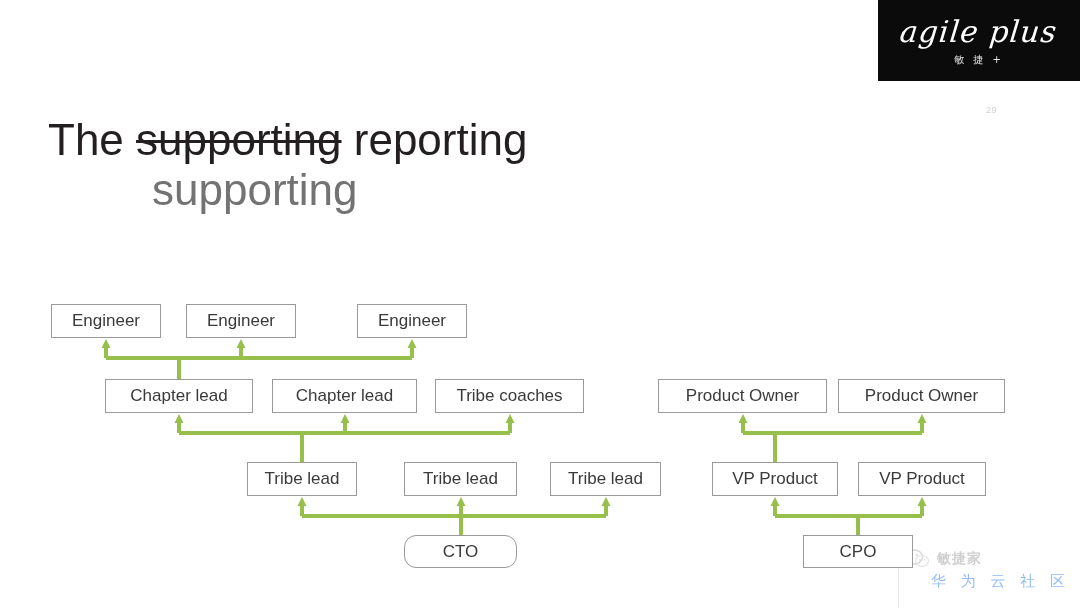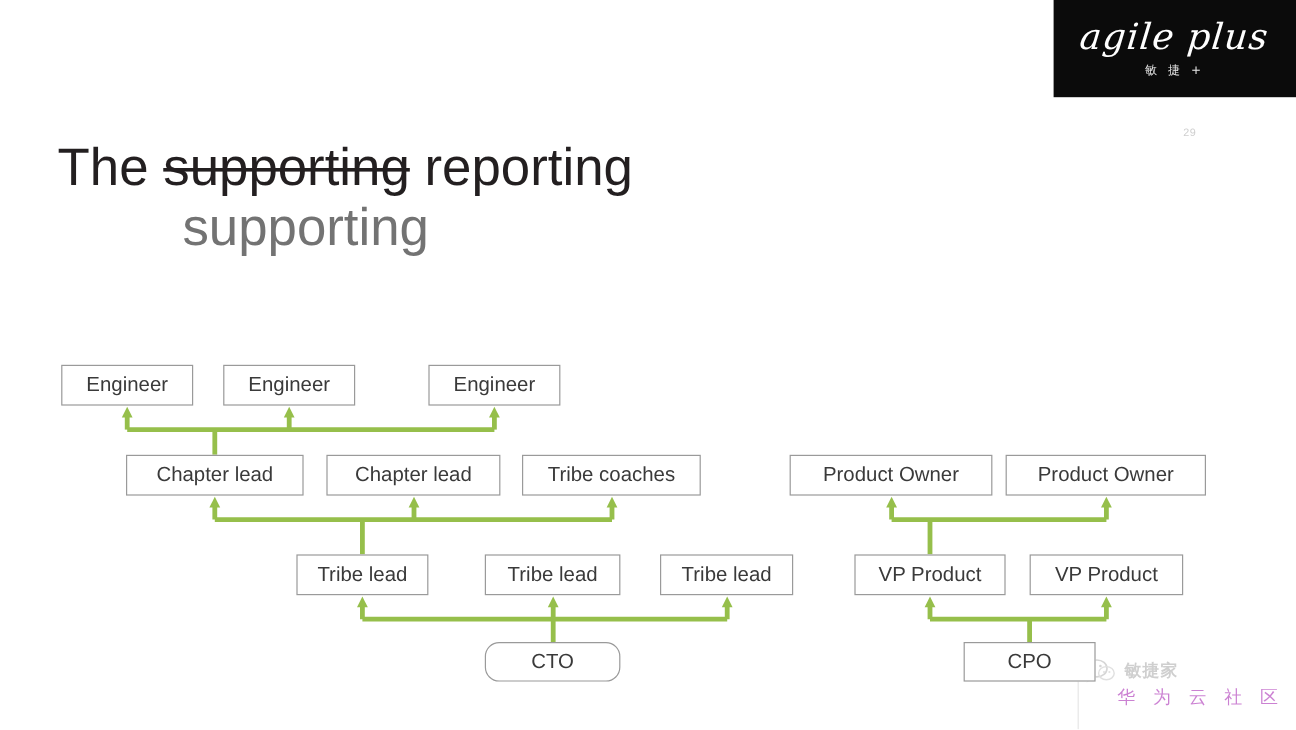--- a/index.html
+++ b/index.html
@@ -137,21 +137,21 @@
   .wm-text-main {
     font-family: "DejaVu Sans", sans-serif;
     font-size: 14px;
     color: #a8a8a8;
     letter-spacing: 1px;
     font-weight: bold;
   }
   .wm-text-sub {
     font-family: "DejaVu Sans", sans-serif;
     font-size: 15px;
-    color: #a21caf;
+    color: #3b82f6;
     letter-spacing: 5px;
     margin-top: 2px;
     padding-left: 26px;
   }
   .wm-rule {
     position: absolute;
     left: 898px;
     top: 548px;
     width: 1px;
     height: 60px;

